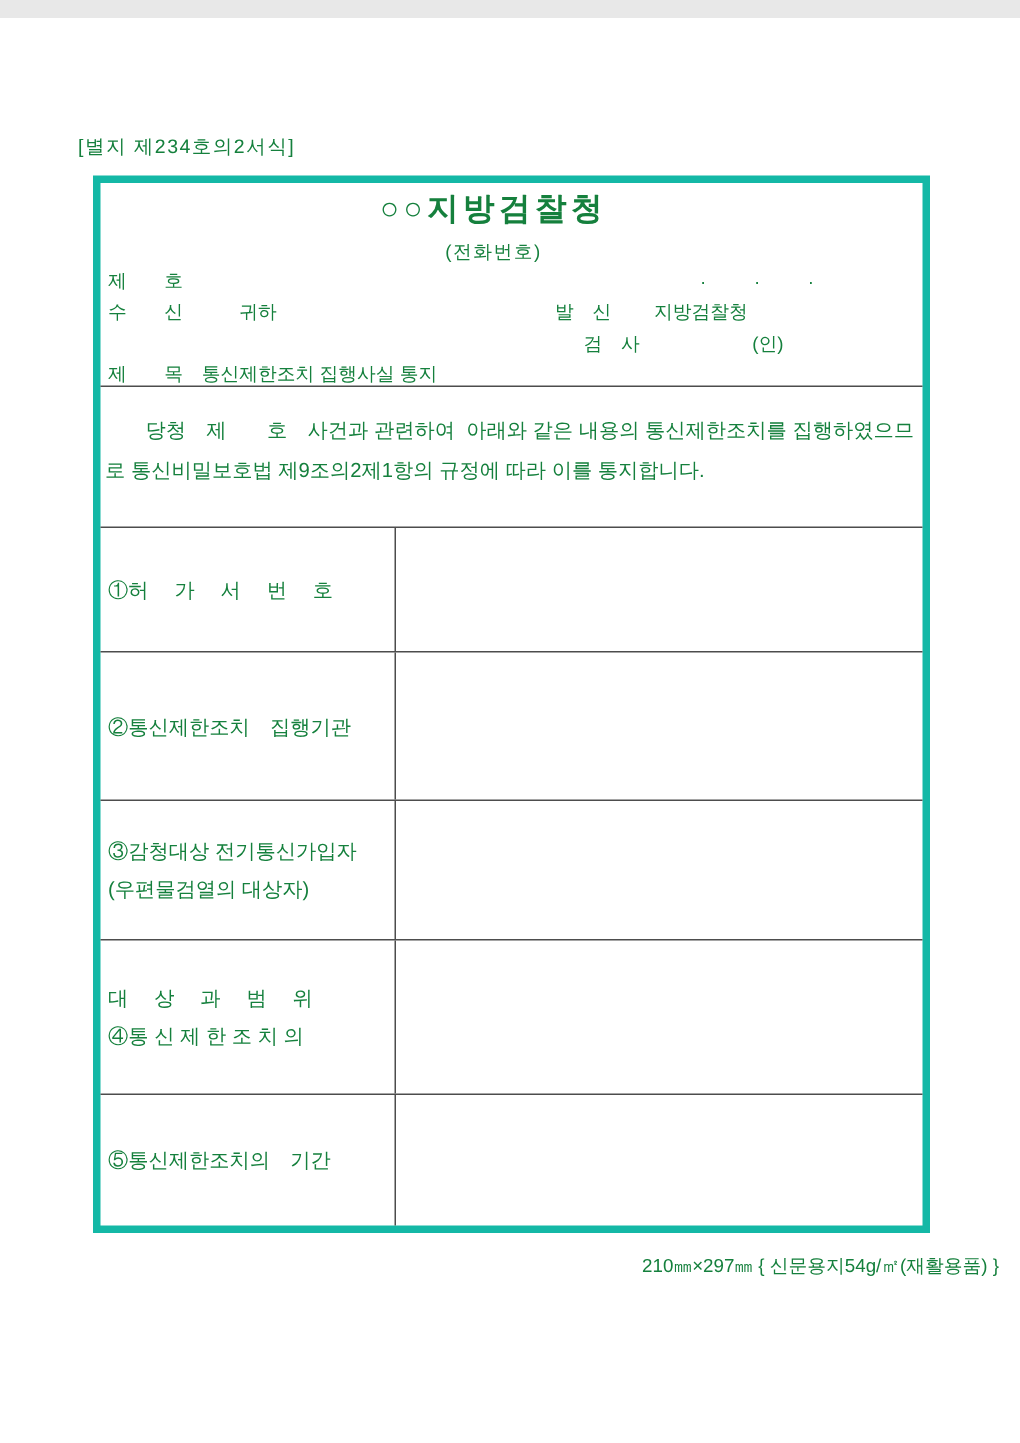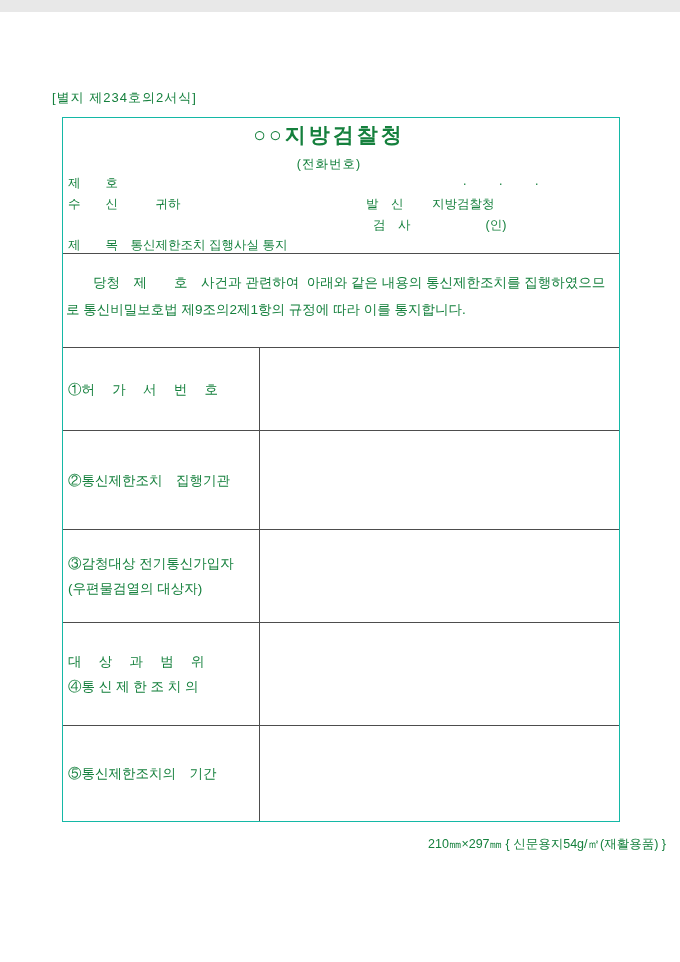--- a/index.html
+++ b/index.html
@@ -13,40 +13,40 @@
     margin:12px auto;
   }
   .form-ref {
     position:absolute; left:52px; top:77px;
     font-size:13px; letter-spacing:1px; white-space:pre;
   }
   .box {
     position:absolute; left:62px; top:105px;
     width:558px; height:705px;
     box-sizing:border-box;
-    border:1px solid #14b8a6;
+    border:5px solid #14b8a6;
     padding-left:20px;
   }
   .title {
     position:absolute; left:-12px; top:3px; width:100%;
     text-align:center;
     font-size:21px; font-weight:bold; letter-spacing:3px;
     white-space:pre;
   }
   .phone {
     position:absolute; left:-12px; top:38px; width:100%;
     text-align:center; font-size:12.5px; letter-spacing:1px;
     white-space:pre;
   }
   .fld { position:absolute; font-size:12.5px; white-space:pre; }
   .fld-docno      { left:5px;   top:57px; }
   .fld-dates      { left:400px; top:55px; letter-spacing:1px; }
   .fld-recipient  { left:5px;   top:78px; }
   .fld-sender     { left:303px; top:78px; }
-  .fld-prosecutor { left:310px; top:99px; }
+  .fld-prosecutor { left:322px; top:99px; }
   .fld-subject    { left:5px;   top:119px; }
   .hline {
     position:absolute; left:0; top:135px; width:100%;
     border-top:1px solid #4d4d4d;
   }
   .body-text {
     position:absolute; left:3px; top:151px; width:550px;
     font-size:13.5px; line-height:27px;
   }
   .body-text div { white-space:pre; }

